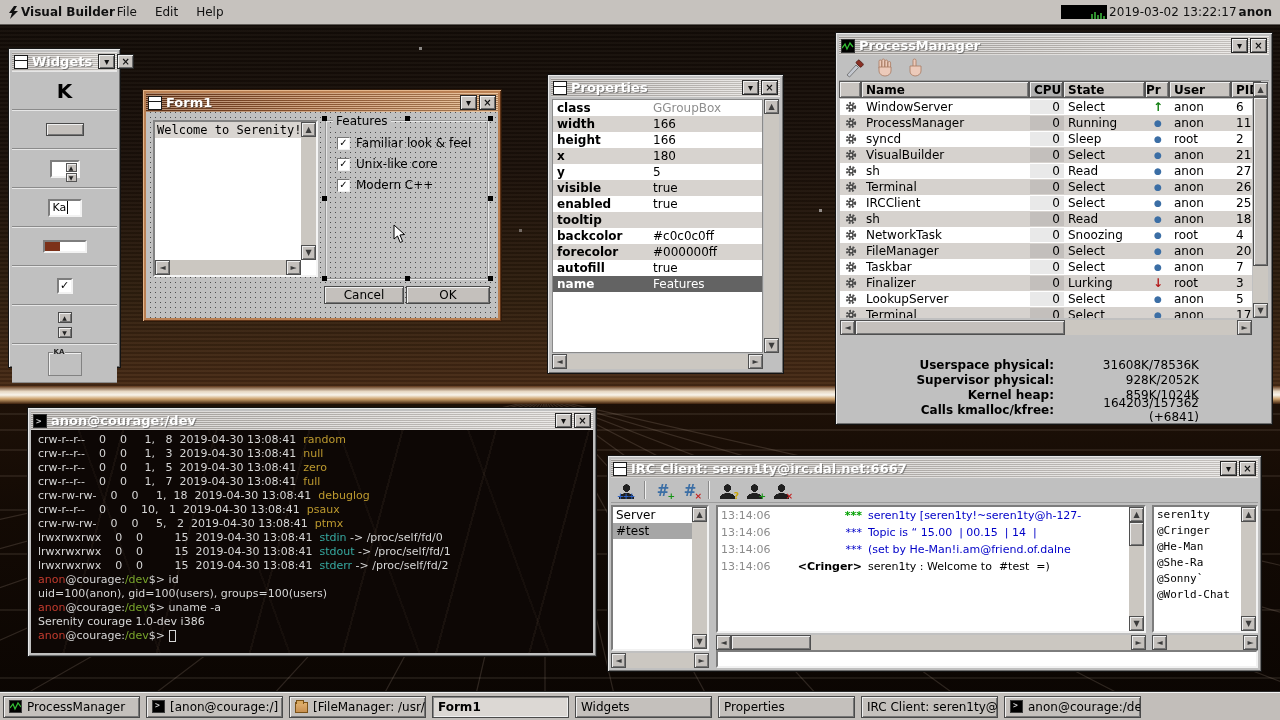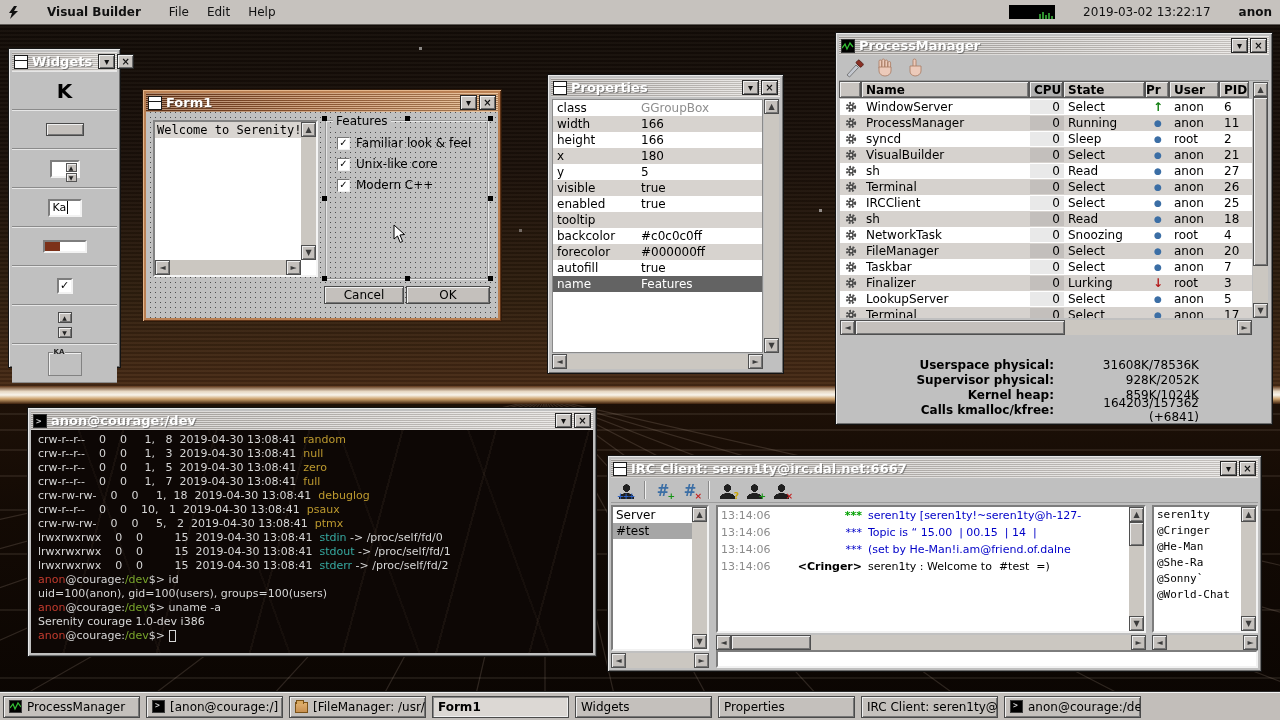--- a/index.html
+++ b/index.html
@@ -21,21 +21,21 @@
     980px 302px 0 1px rgba(255,255,255,.35),80px 322px 0 1px rgba(255,255,255,.4),
     1240px 62px 0 1px rgba(255,255,255,.5),560px 132px 0 1px rgba(255,255,255,.45)}
   #horizon{position:absolute;left:0;top:386px;width:1280px;height:18px;
     background:linear-gradient(180deg,#5d3518 0%,#e6d7c2 30%,#f8f4eb 50%,#cda26c 72%,#3c200d 100%)}
   #floor{position:absolute;left:0;top:404px;width:1280px;height:316px;
     background:linear-gradient(180deg,#1d1007 0%,#130a04 35%,#0a0502 100%)}
   #floor svg{position:absolute;left:0;top:0}
 
   
   #menubar{position:absolute;left:0;top:0;width:1280px;height:18px;background:#c6c2be;
-    border-bottom:1px solid #5f5b57;display:flex;align-items:center;padding:12px 8px;gap:28px;font-size:12px;color:#111}
+    border-bottom:1px solid #5f5b57;display:flex;align-items:center;padding:12px 8px;gap:2px;font-size:12px;color:#111}
   #menubar .appname{font-weight:bold}
   #menus{display:flex;gap:18px}
   .menu-item{cursor:default}
   #menubar .spacer{flex:1}
   .cpugraph{width:46px;height:14px;background:#000;display:inline-block}
   #menubar .user{font-weight:bold}
 
   
   .window{position:absolute;background:#c0c0c0;border:1px solid #141414;
     box-shadow:inset 1px 1px 0 #e9e9e9,inset -1px -1px 0 #6f6f6f;padding:3px}
@@ -110,40 +110,40 @@
   .cblabel{font-size:12px;color:#000}
   .handle{position:absolute;width:5px;height:5px;background:#000}
   .f-btn{position:absolute;height:18px;display:flex;align-items:center;justify-content:center;font-size:12px;color:#000}
 
   
   #prop-body{position:absolute;left:1px;top:2px;right:17px;bottom:17px;background:#fff;
     border:1px solid #8a8a8a;overflow:hidden}
   .prow{display:flex;height:16px;align-items:center;background:#fff}
   .prow.alt{background:#d7d3cf}
   .prow.sel{background:#636363}
-  .pkey{width:88px;padding-left:4px;font-weight:normal;font-size:12px;color:#000}
+  .pkey{width:100px;padding-left:4px;font-weight:bold;font-size:12px;color:#000}
   .pval{flex:1;font-size:12px;color:#000}
   .pval.dim{color:#8e8e8e}
   .prow.sel .pkey,.prow.sel .pval{color:#fff}
 
   
   #pm-toolbar{height:26px;display:flex;align-items:center;gap:10px;padding:1px 6px;border-bottom:1px solid #9c9c9c}
   #pm-head{display:flex;height:17px}
   .hcell{background:#c8c4c0;border:1px solid #565656;box-shadow:inset 1px 1px 0 #efefef,inset -1px -1px 0 #7a7a7a;
     font-weight:bold;font-size:12px;color:#000;padding:0 4px;display:flex;align-items:center;overflow:hidden}
   #pm-table{position:absolute;left:1px;top:44px;right:17px;bottom:103px;background:#fff;overflow:hidden}
   .trow{display:flex;height:16px;background:#fff;align-items:center}
   .trow.alt{background:#d6d2ce}
   .tcell{font-size:12px;color:#000;padding:0 4px;overflow:hidden;white-space:nowrap}
   .c0{width:22px;flex:none;display:flex;justify-content:center;padding:0}
   .c1{width:168px;flex:none}
   .c2{width:34px;flex:none;text-align:right;background:rgba(0,0,0,.085)}
   .c3{width:82px;flex:none}
   .c4{width:24px;flex:none;text-align:center;padding:0}
-  .c5{width:50px;flex:none}
+  .c5{width:62px;flex:none}
   .c6{width:30px;flex:none;text-align:left}
   .pr-up{color:#0f7d0f;font-weight:bold}
   .pr-down{color:#b41c1c;font-weight:bold}
   .pr-dot{color:#3b6ea5;font-size:9px}
   #pm-stats{position:absolute;left:0;right:70px;bottom:4px}
   .statrow{display:flex;justify-content:flex-end;height:15px;align-items:center}
   .slabel{width:220px;text-align:right;font-weight:bold;font-size:12px;color:#000;padding-right:10px}
   .svalue{width:135px;text-align:right;font-size:12px;color:#000}
 
   

